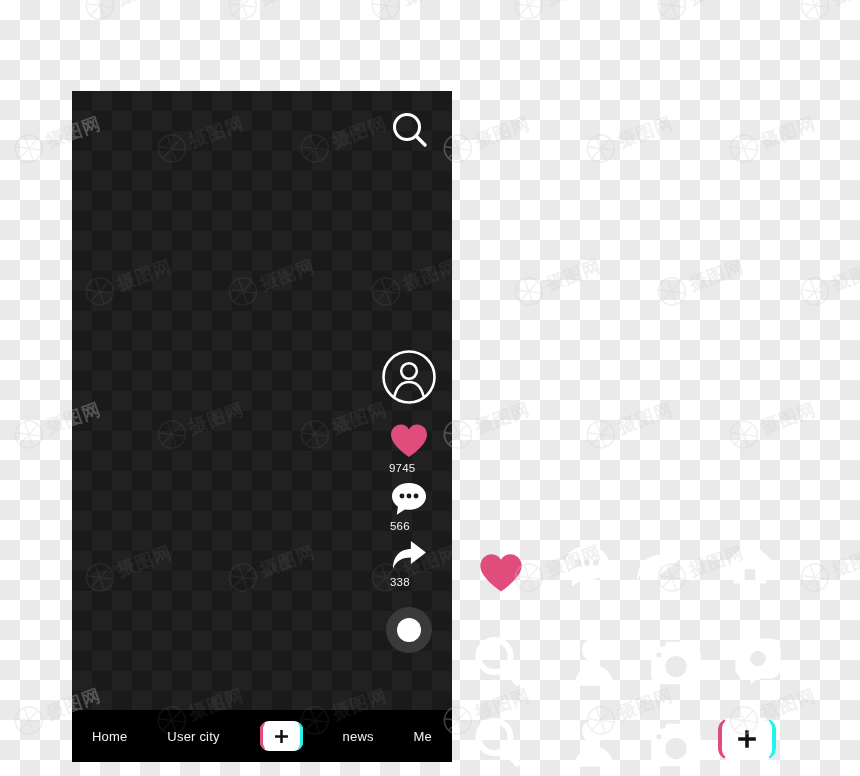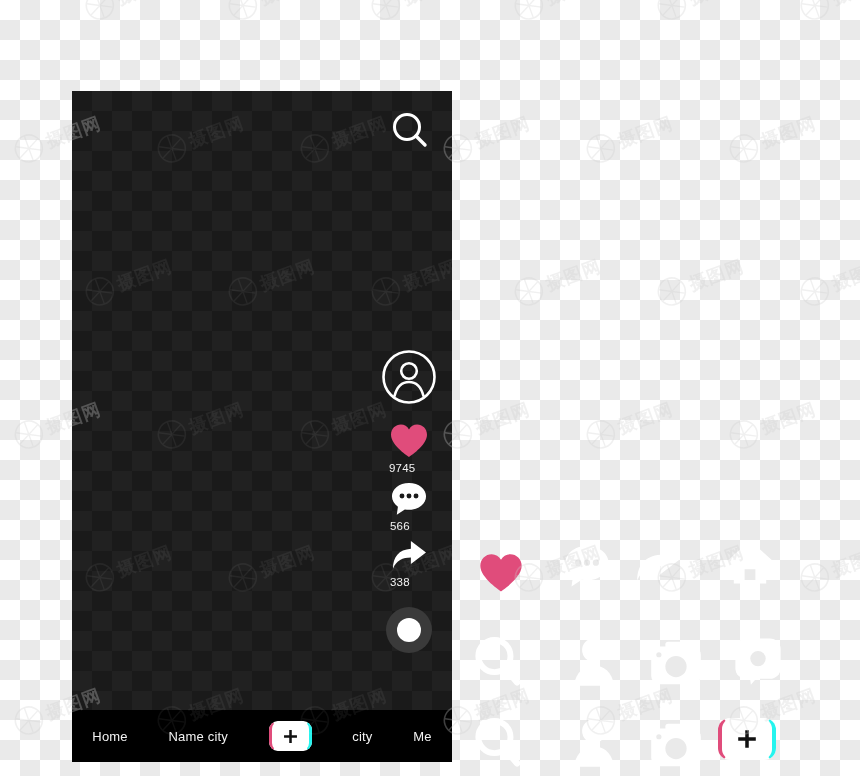--- a/index.html
+++ b/index.html
@@ -285,34 +285,34 @@
       </div>
 
       <div id="music-disc">
         <div class="inner"></div>
       </div>
     </div>
 
 
     <div id="tabbar">
       <span class="tab-label">Home</span>
-      <span class="tab-label">Name city</span>
+      <span class="tab-label">User city</span>
 
       <div class="plus-btn">
         <span class="edge-l" style="background:#e04c7b"></span>
         <span class="edge-r" style="background:#25f4ee"></span>
         <span class="face"></span>
         <span class="glyph">
           <svg viewBox="0 0 20 20" width="17" height="17" aria-hidden="true">
             <path d="M10 2.4 V17.6 M2.4 10 H17.6" stroke="#111111" stroke-width="3" stroke-linecap="butt"></path>
           </svg>
         </span>
       </div>
 
-      <span class="tab-label">city</span>
+      <span class="tab-label">news</span>
       <span class="tab-label">Me</span>
     </div>
   </div>
 
   <div class="asset" style="left:478px; top:551px; width:46px; height:44px;">
     <svg viewBox="0 0 40 36" width="46" height="44" aria-hidden="true">
       <path d="M20 34 C20 34 2 22.5 2 11.8 C2 5.8 6.6 1.6 11.9 1.6 C15.4 1.6 18.3 3.5 20 6.4 C21.7 3.5 24.6 1.6 28.1 1.6 C33.4 1.6 38 5.8 38 11.8 C38 22.5 20 34 20 34 Z" fill="#e04c7b"></path>
     </svg>
   </div>
 

